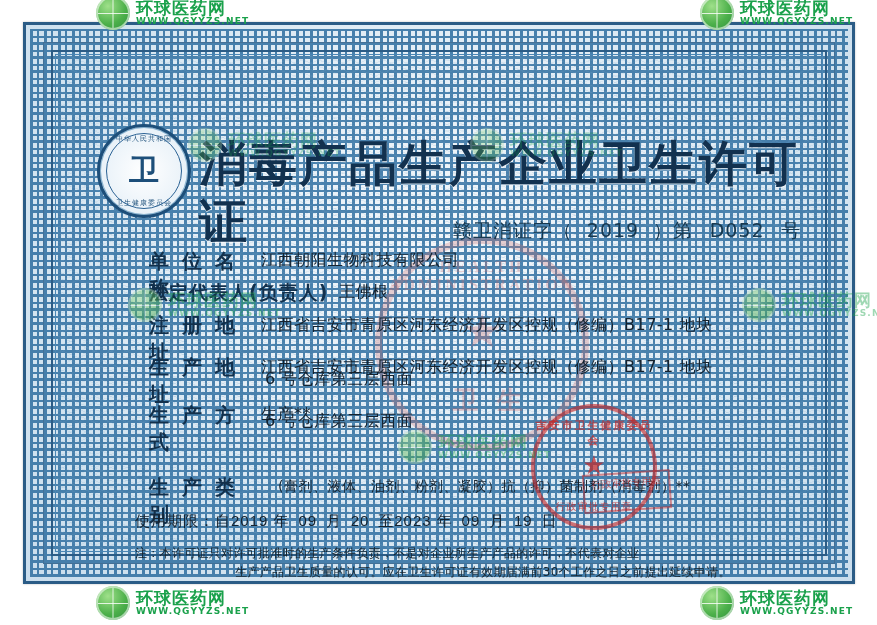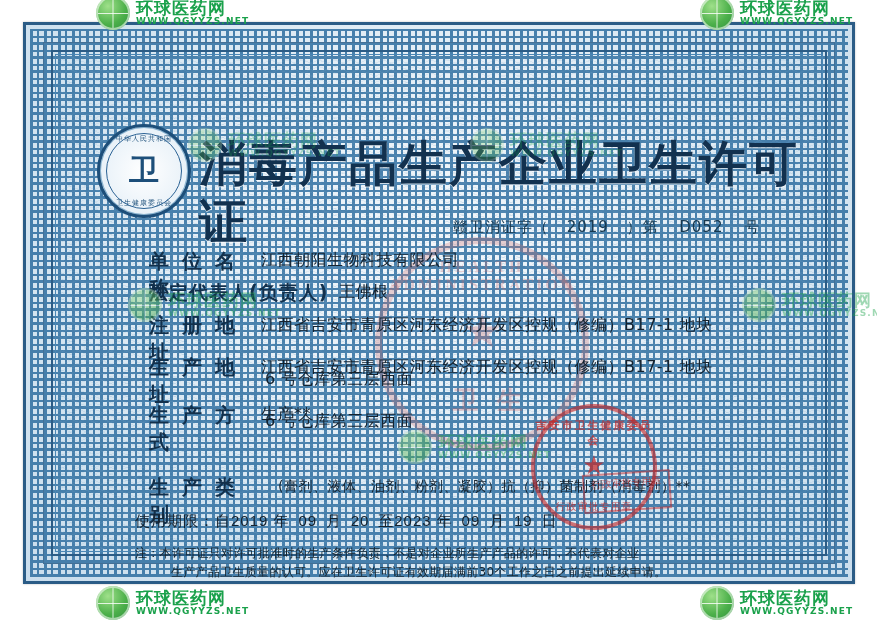--- a/index.html
+++ b/index.html
@@ -99,21 +99,21 @@
   .title{
     position:absolute;left:176px;top:112px;width:620px;
     font-size:48px;font-weight:bold;color:#12314f;
     letter-spacing:2px;line-height:58px;
     text-shadow:0 1px 0 rgba(255,255,255,.7);
     font-family:"DejaVu Sans",sans-serif;
   }
   
   .serial{
     position:absolute;left:430px;top:196px;width:380px;
-    font-size:15px;color:#17384f;letter-spacing:1px;
+    font-size:19px;color:#17384f;letter-spacing:1px;
     font-family:"DejaVu Sans",sans-serif;
   }
   .serial span{display:inline-block;}
   .serial .s-year{min-width:66px;text-align:center;}
   .serial .s-no{min-width:74px;text-align:center;}
   
   .fields{position:absolute;left:16px;top:0;width:100%;height:100%;padding-left:10px;}
   .row{position:absolute;left:110px;width:700px;}
   .lab{
     display:inline-block;vertical-align:top;
@@ -182,21 +182,21 @@
     font-size:15px;color:#16232f;letter-spacing:1px;
     font-family:Liberation Sans, sans-serif;
   }
   .validity .d{display:inline-block;min-width:26px;text-align:center;}
   
   .note{
     position:absolute;left:112px;top:522px;width:660px;
     font-size:12px;color:#17252f;line-height:19px;letter-spacing:.3px;
     font-family:"DejaVu Sans",sans-serif;
   }
-  .note .n2{display:block;margin-left:36px;}
+  .note .n2{display:block;margin-left:36px;text-align:center;}
   
   .wm{
     position:absolute;pointer-events:none;
     display:flex;align-items:center;gap:6px;
     font-family:"DejaVu Sans",sans-serif;
   }
   .wm .globe{
     width:34px;height:34px;border-radius:50%;
     background:radial-gradient(circle at 35% 30%,#9fe08a 0%,#4cb04a 55%,#2f8f3d 100%);
     position:relative;flex:none;

